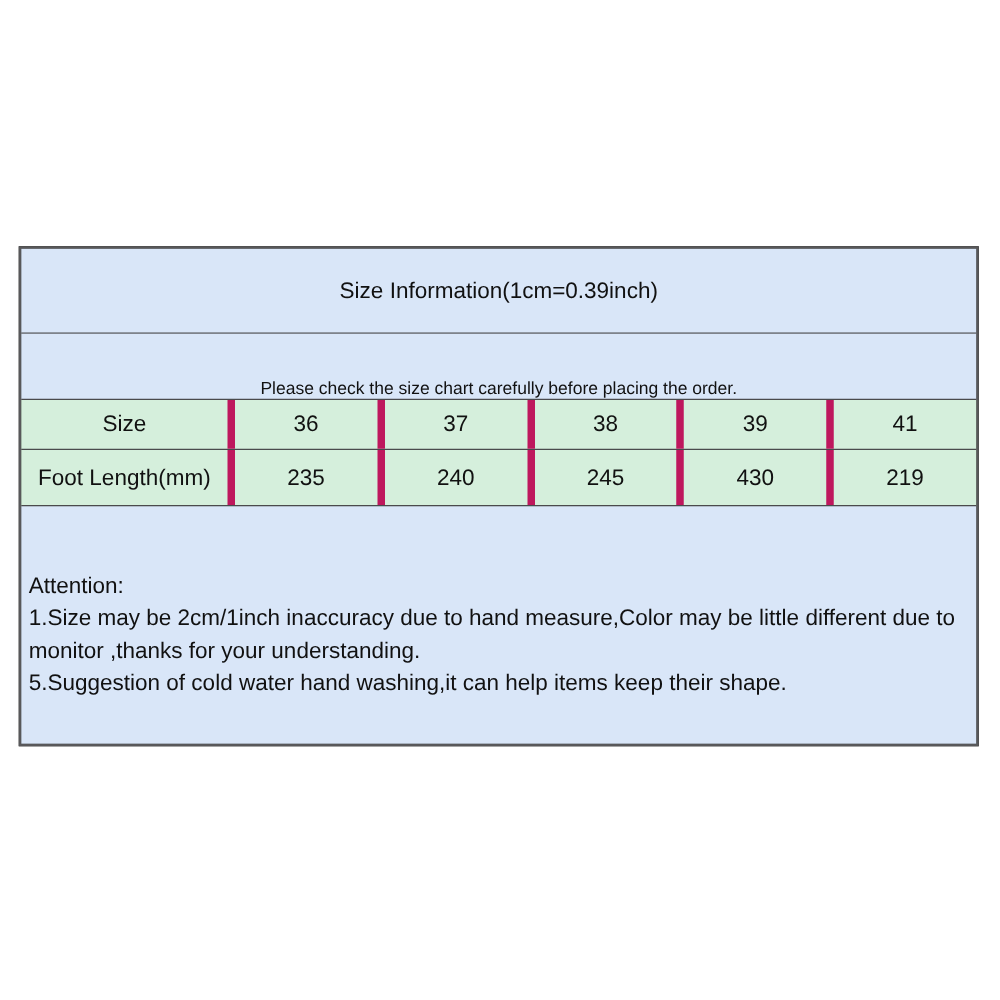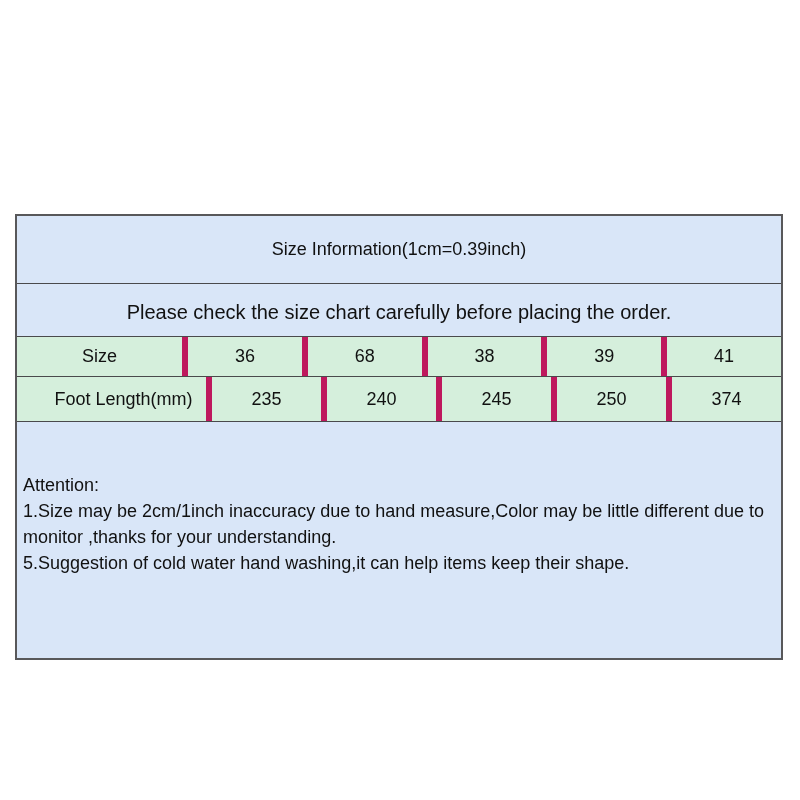--- a/index.html
+++ b/index.html
@@ -12,98 +12,97 @@
     color: #111111;
   }
   .sheet {
     position: absolute;
     left: 15px;
     top: 197px;
     width: 764px;
     border: 2px solid #58585a;
     background: #000000;
     box-sizing: content-box;
-    margin-top: 17px;
   }
   .row {
     box-sizing: border-box;
     width: 100%;
   }
   .blue { background: #d9e6f8; }
   .green { background: #d5efdc; }
   .title-row {
     height: 68px;
     display: flex;
     align-items: center;
     justify-content: center;
     font-size: 18px;
     border-bottom: 1px solid #4a4a4c;
   }
   .notice-row {
     height: 53px;
     display: flex;
     align-items: flex-end;
     justify-content: center;
-    font-size: 20px;
-    padding-bottom: 12px;
+    font-size: 14px;
+    padding-bottom: 1px;
     border-bottom: 1px solid #4a4a4c;
   }
   .grid-row {
     display: flex;
     border-bottom: 1px solid #4a4a4c;
   }
   .grid-row.size-r { height: 39px; }
-  .grid-row.foot-r { height: 44px; padding-left: 24px; }
+  .grid-row.foot-r { height: 44px; }
   .cell {
     box-sizing: border-box;
     display: flex;
     align-items: center;
     justify-content: center;
     font-size: 18px;
     border-left: 6px solid #be185d;
     flex: 1 1 0;
   }
   .cell.head {
     flex: 0 0 165px;
     border-left: none;
   }
   .attention-row {
-    height: 236px;
+    height: 190px;
     padding: 50px 4px 0 6px;
     font-size: 18px;
     line-height: 26px;
     border-bottom: none;
   }
   .attention-row p { margin: 0; }
 </style>
 </head>
 <body>
 
 <div class="sheet">
 
   <div class="row blue title-row">Size Information(1cm=0.39inch)</div>
 
   <div class="row blue notice-row">Please check the size chart carefully before placing the order.</div>
 
   <div class="grid-row green size-r">
     <div class="cell head">Size</div>
     <div class="cell">36</div>
-    <div class="cell">68</div>
+    <div class="cell">37</div>
     <div class="cell">38</div>
     <div class="cell">39</div>
     <div class="cell">41</div>
   </div>
 
   <div class="grid-row green foot-r">
     <div class="cell head">Foot Length(mm)</div>
     <div class="cell">235</div>
     <div class="cell">240</div>
     <div class="cell">245</div>
-    <div class="cell">250</div>
-    <div class="cell">374</div>
+    <div class="cell">430</div>
+    <div class="cell">219</div>
   </div>
 
   <div class="row blue attention-row">
     <p>Attention:</p>
     <p>1.Size may be 2cm/1inch inaccuracy due to hand measure,Color may be little different due to monitor ,thanks for your understanding.</p>
     <p>5.Suggestion of cold water hand washing,it can help items keep their shape.</p>
   </div>
 
 </div>
 

